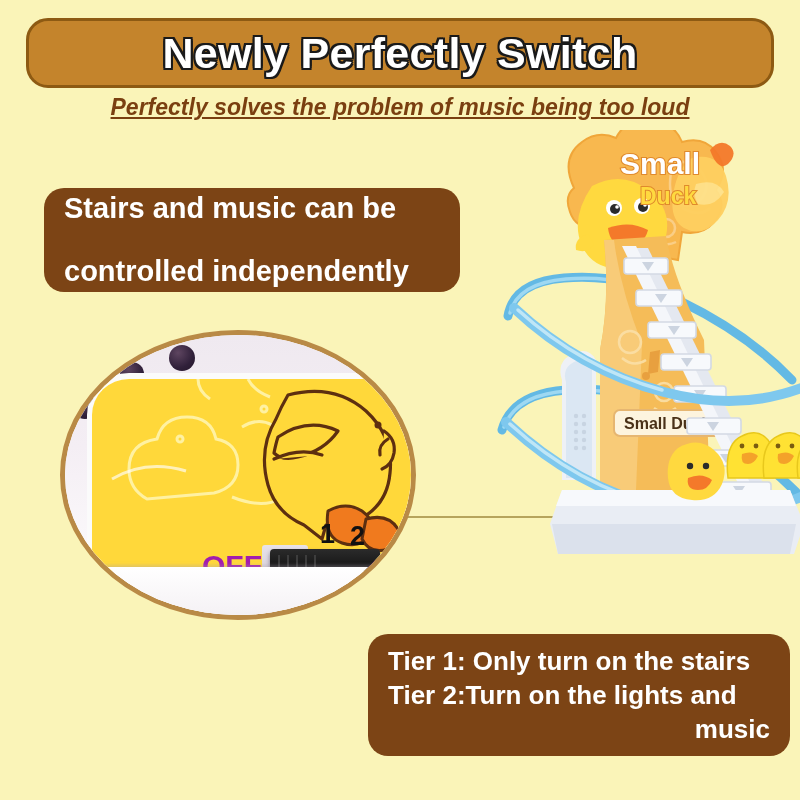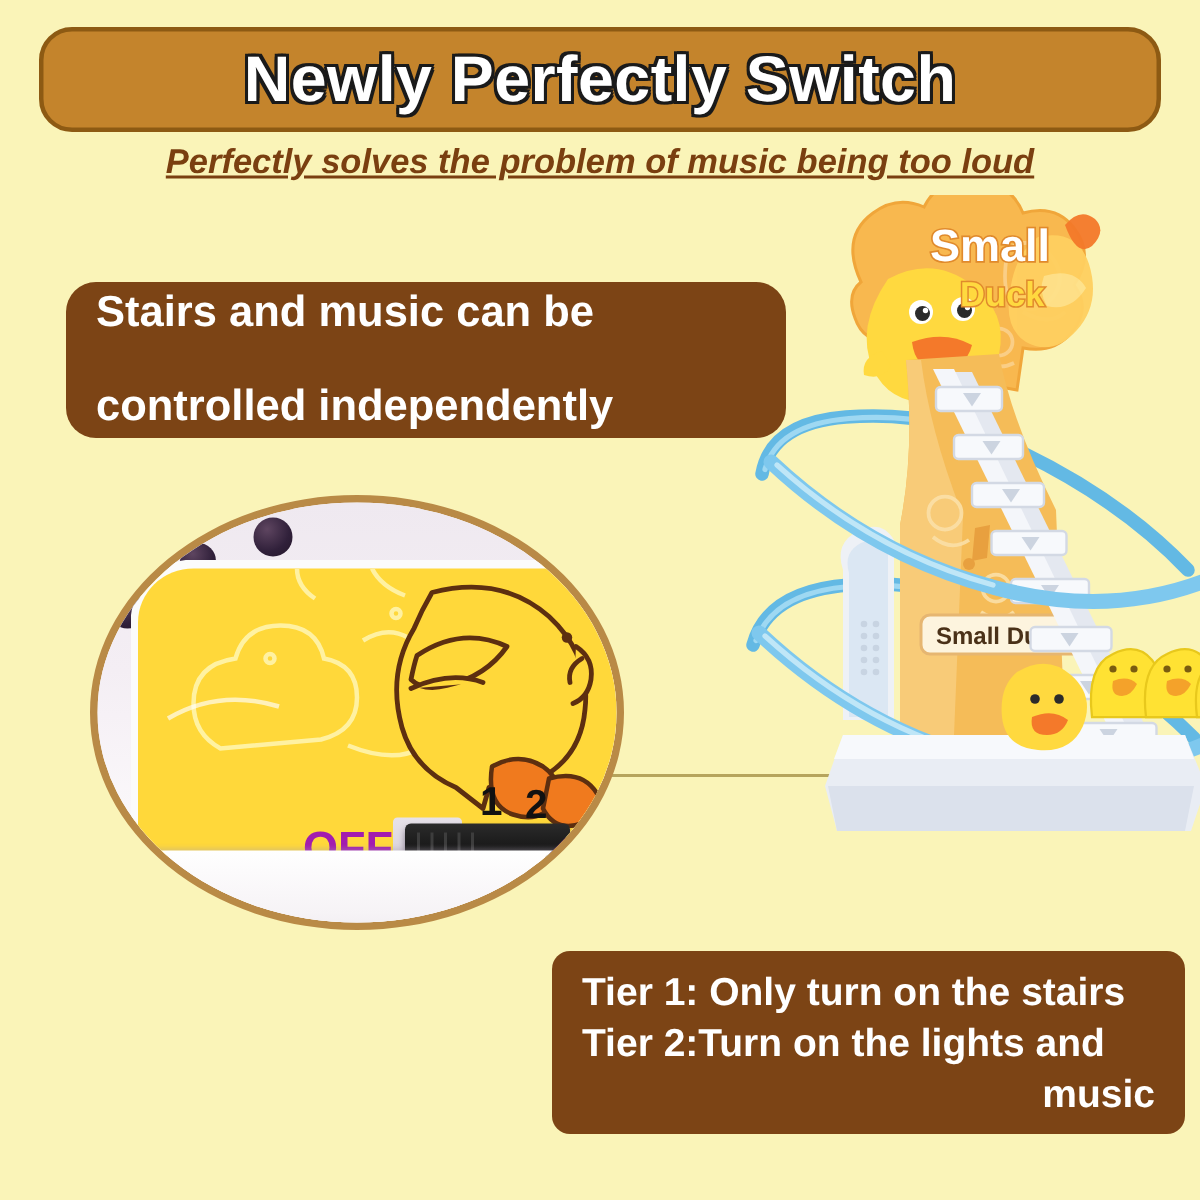--- a/index.html
+++ b/index.html
@@ -34,23 +34,23 @@
     white-space:nowrap;
     text-decoration:underline;
   }
 
   
   .callout {
     position:absolute; background:#7c4415; border-radius:20px;
     color:#fff; font-weight:bold; display:flex; flex-direction:column;
     justify-content:center; padding:10px 20px;
   }
-  #box-independent { left:44px; top:188px; width:480px; height:104px; font-size:29px; line-height:1.35;gap:24px; }
+  #box-independent { left:44px; top:188px; width:416px; height:104px; font-size:29px; line-height:1.35;gap:24px; }
   #box-independent .ln { white-space:nowrap; }
-  #box-tier { left:368px; top:634px; width:422px; height:122px; font-size:26px; line-height:1.32;border-radius:12px; }
+  #box-tier { left:368px; top:634px; width:422px; height:122px; font-size:26px; line-height:1.32; }
   #box-tier .ln { white-space:nowrap; }
   #box-tier .ln-center { text-align:right; }
 
   
   .connector {
     position:absolute; left:330px; top:516px; width:292px; height:2px;
     background:#b6a45c;
   }
   .hotspot {
     position:absolute; left:600px; top:505px; width:24px; height:24px;

